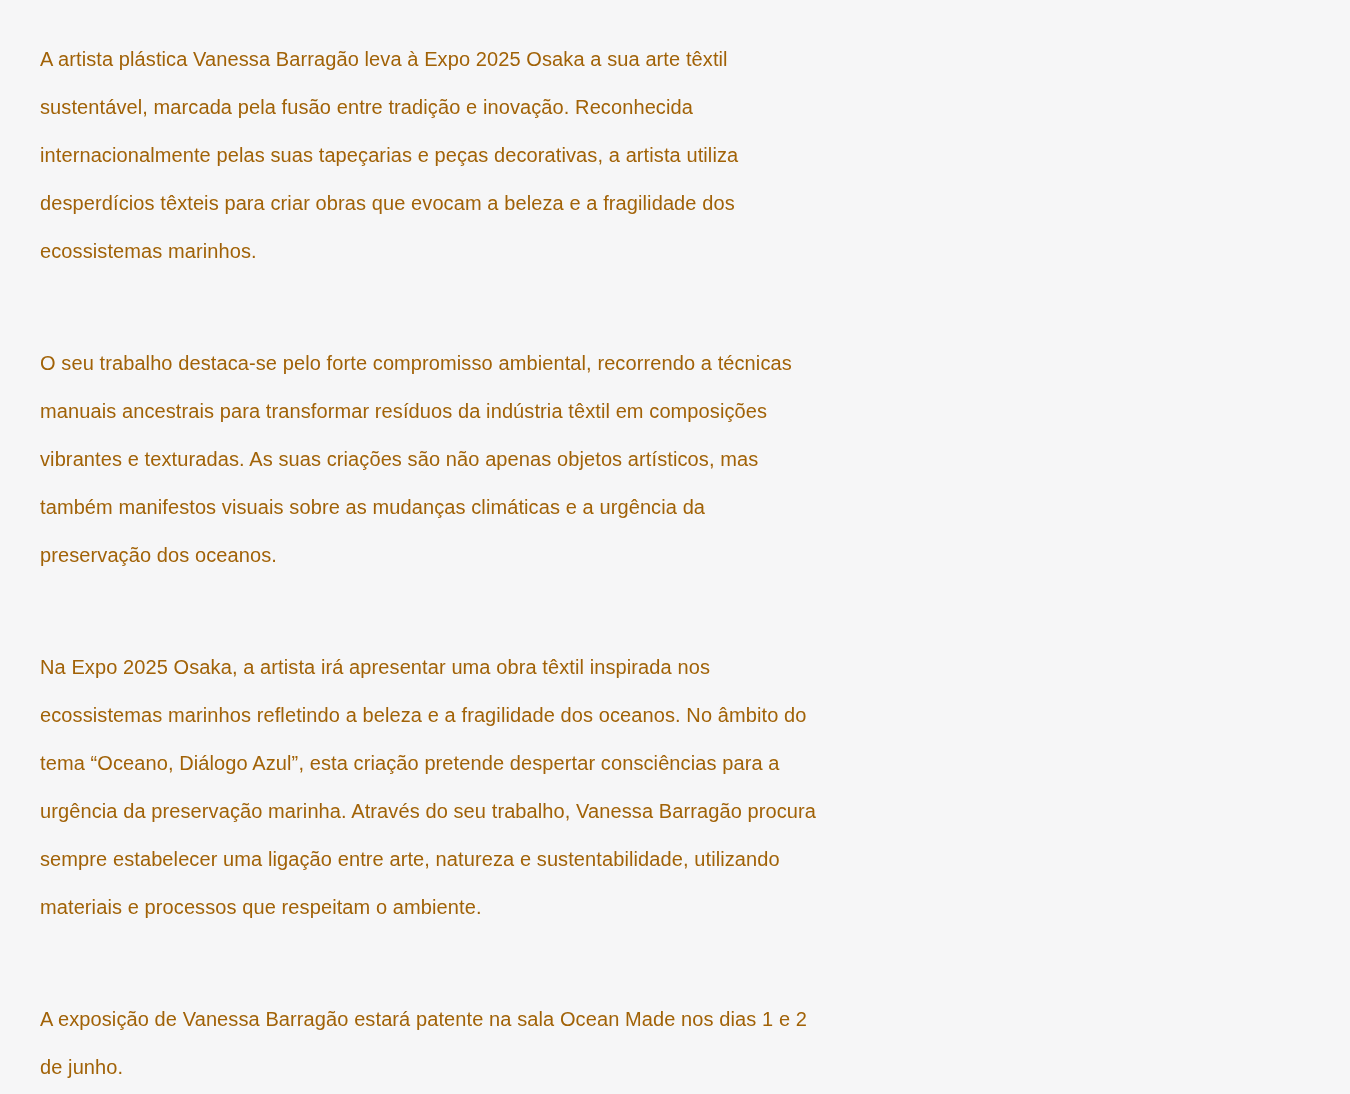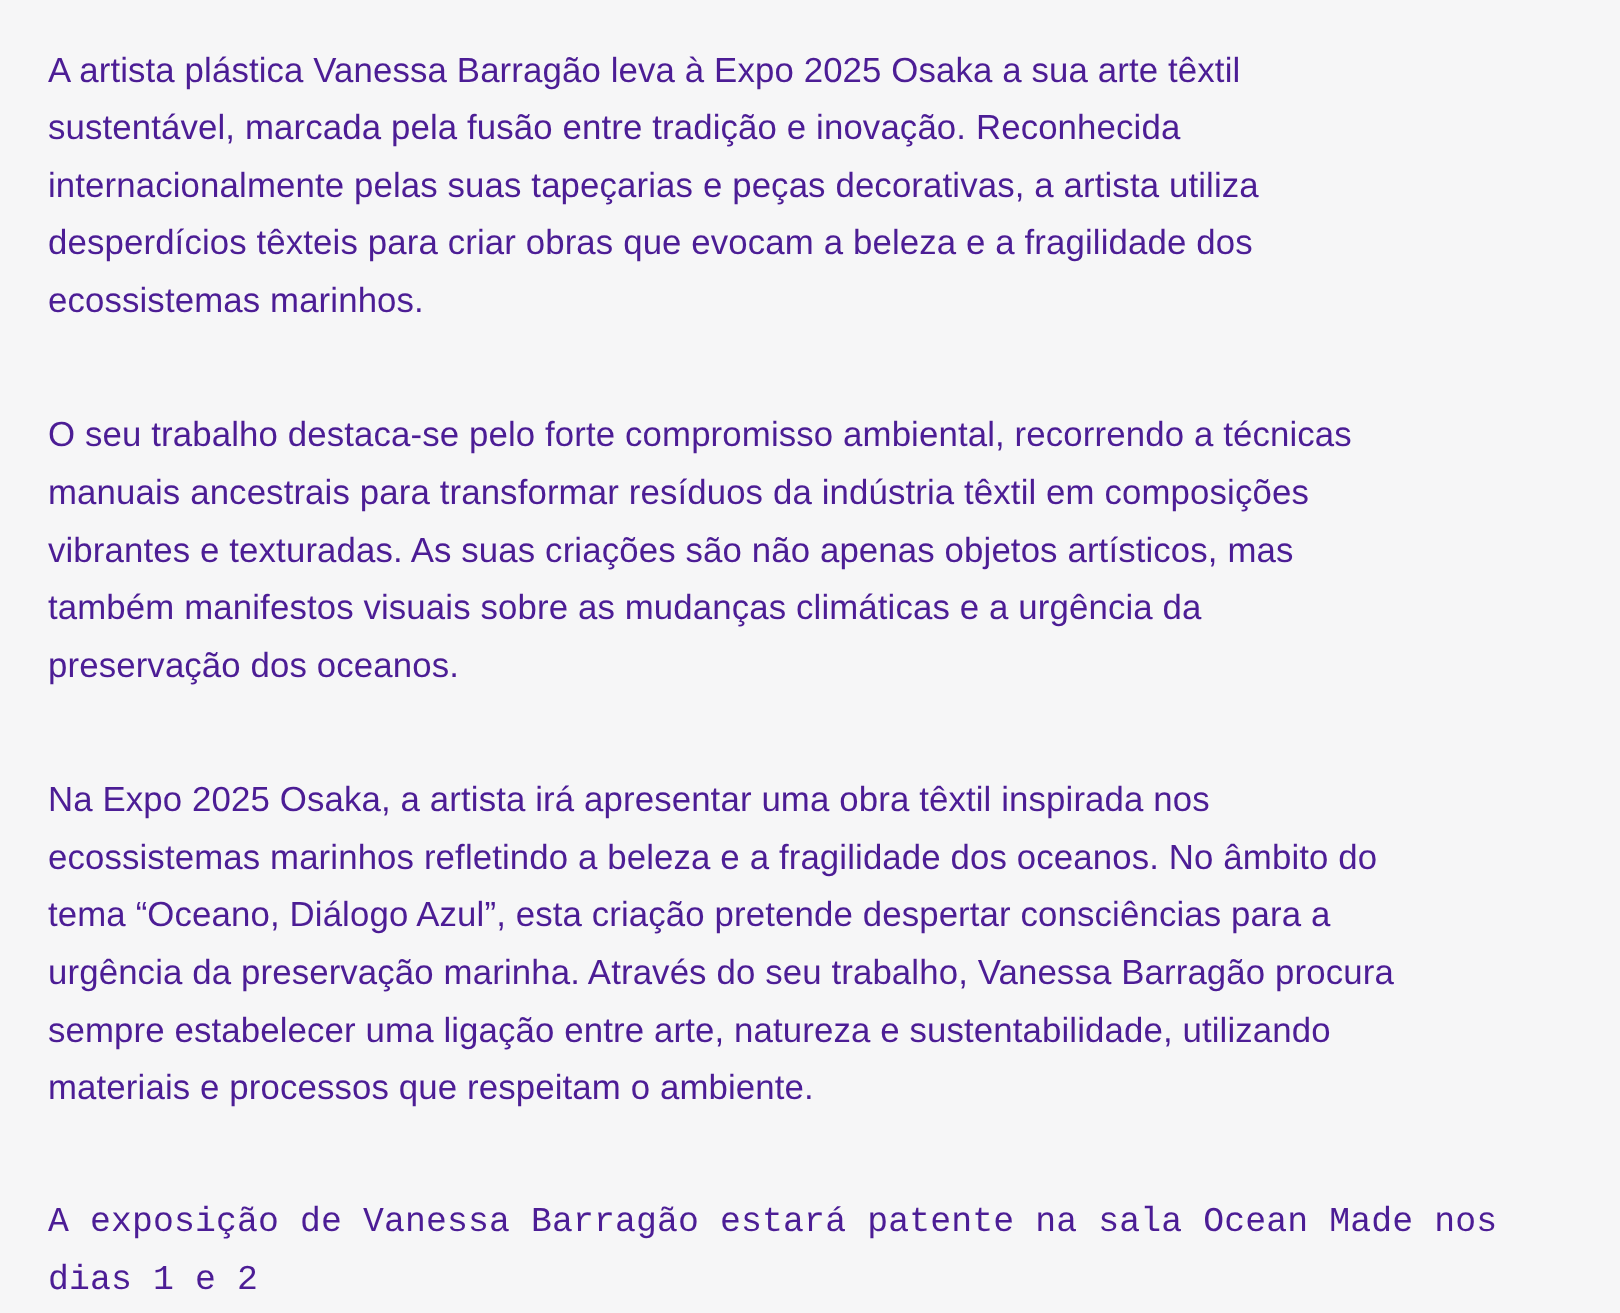--- a/index.html
+++ b/index.html
@@ -14,30 +14,29 @@
     font-family: "Liberation Sans", "DejaVu Sans", sans-serif;
   }
   .article {
     box-sizing: border-box;
     width: 1350px;
     padding: 35px 40px 0 40px;
   }
   .article p {
     margin: 0 0 64px 0;
     max-width: 1272px;
-    font-size: 29px;
+    font-size: 20px;
     line-height: 48px;
     font-weight: 400;
-    color: #4c1d95;
+    color: #a16207;
     letter-spacing: 0.1px;
     white-space: pre-line; 
   }
   .article p:last-child {
     margin-bottom: 0;
-    font-family: Liberation Mono, monospace;
   }
 </style>
 </head>
 <body>
 
 <main class="article">
   <p>A artista plástica Vanessa Barragão leva à Expo 2025 Osaka a sua arte têxtil
 sustentável, marcada pela fusão entre tradição e inovação. Reconhecida
 internacionalmente pelas suas tapeçarias e peças decorativas, a artista utiliza
 desperdícios têxteis para criar obras que evocam a beleza e a fragilidade dos

